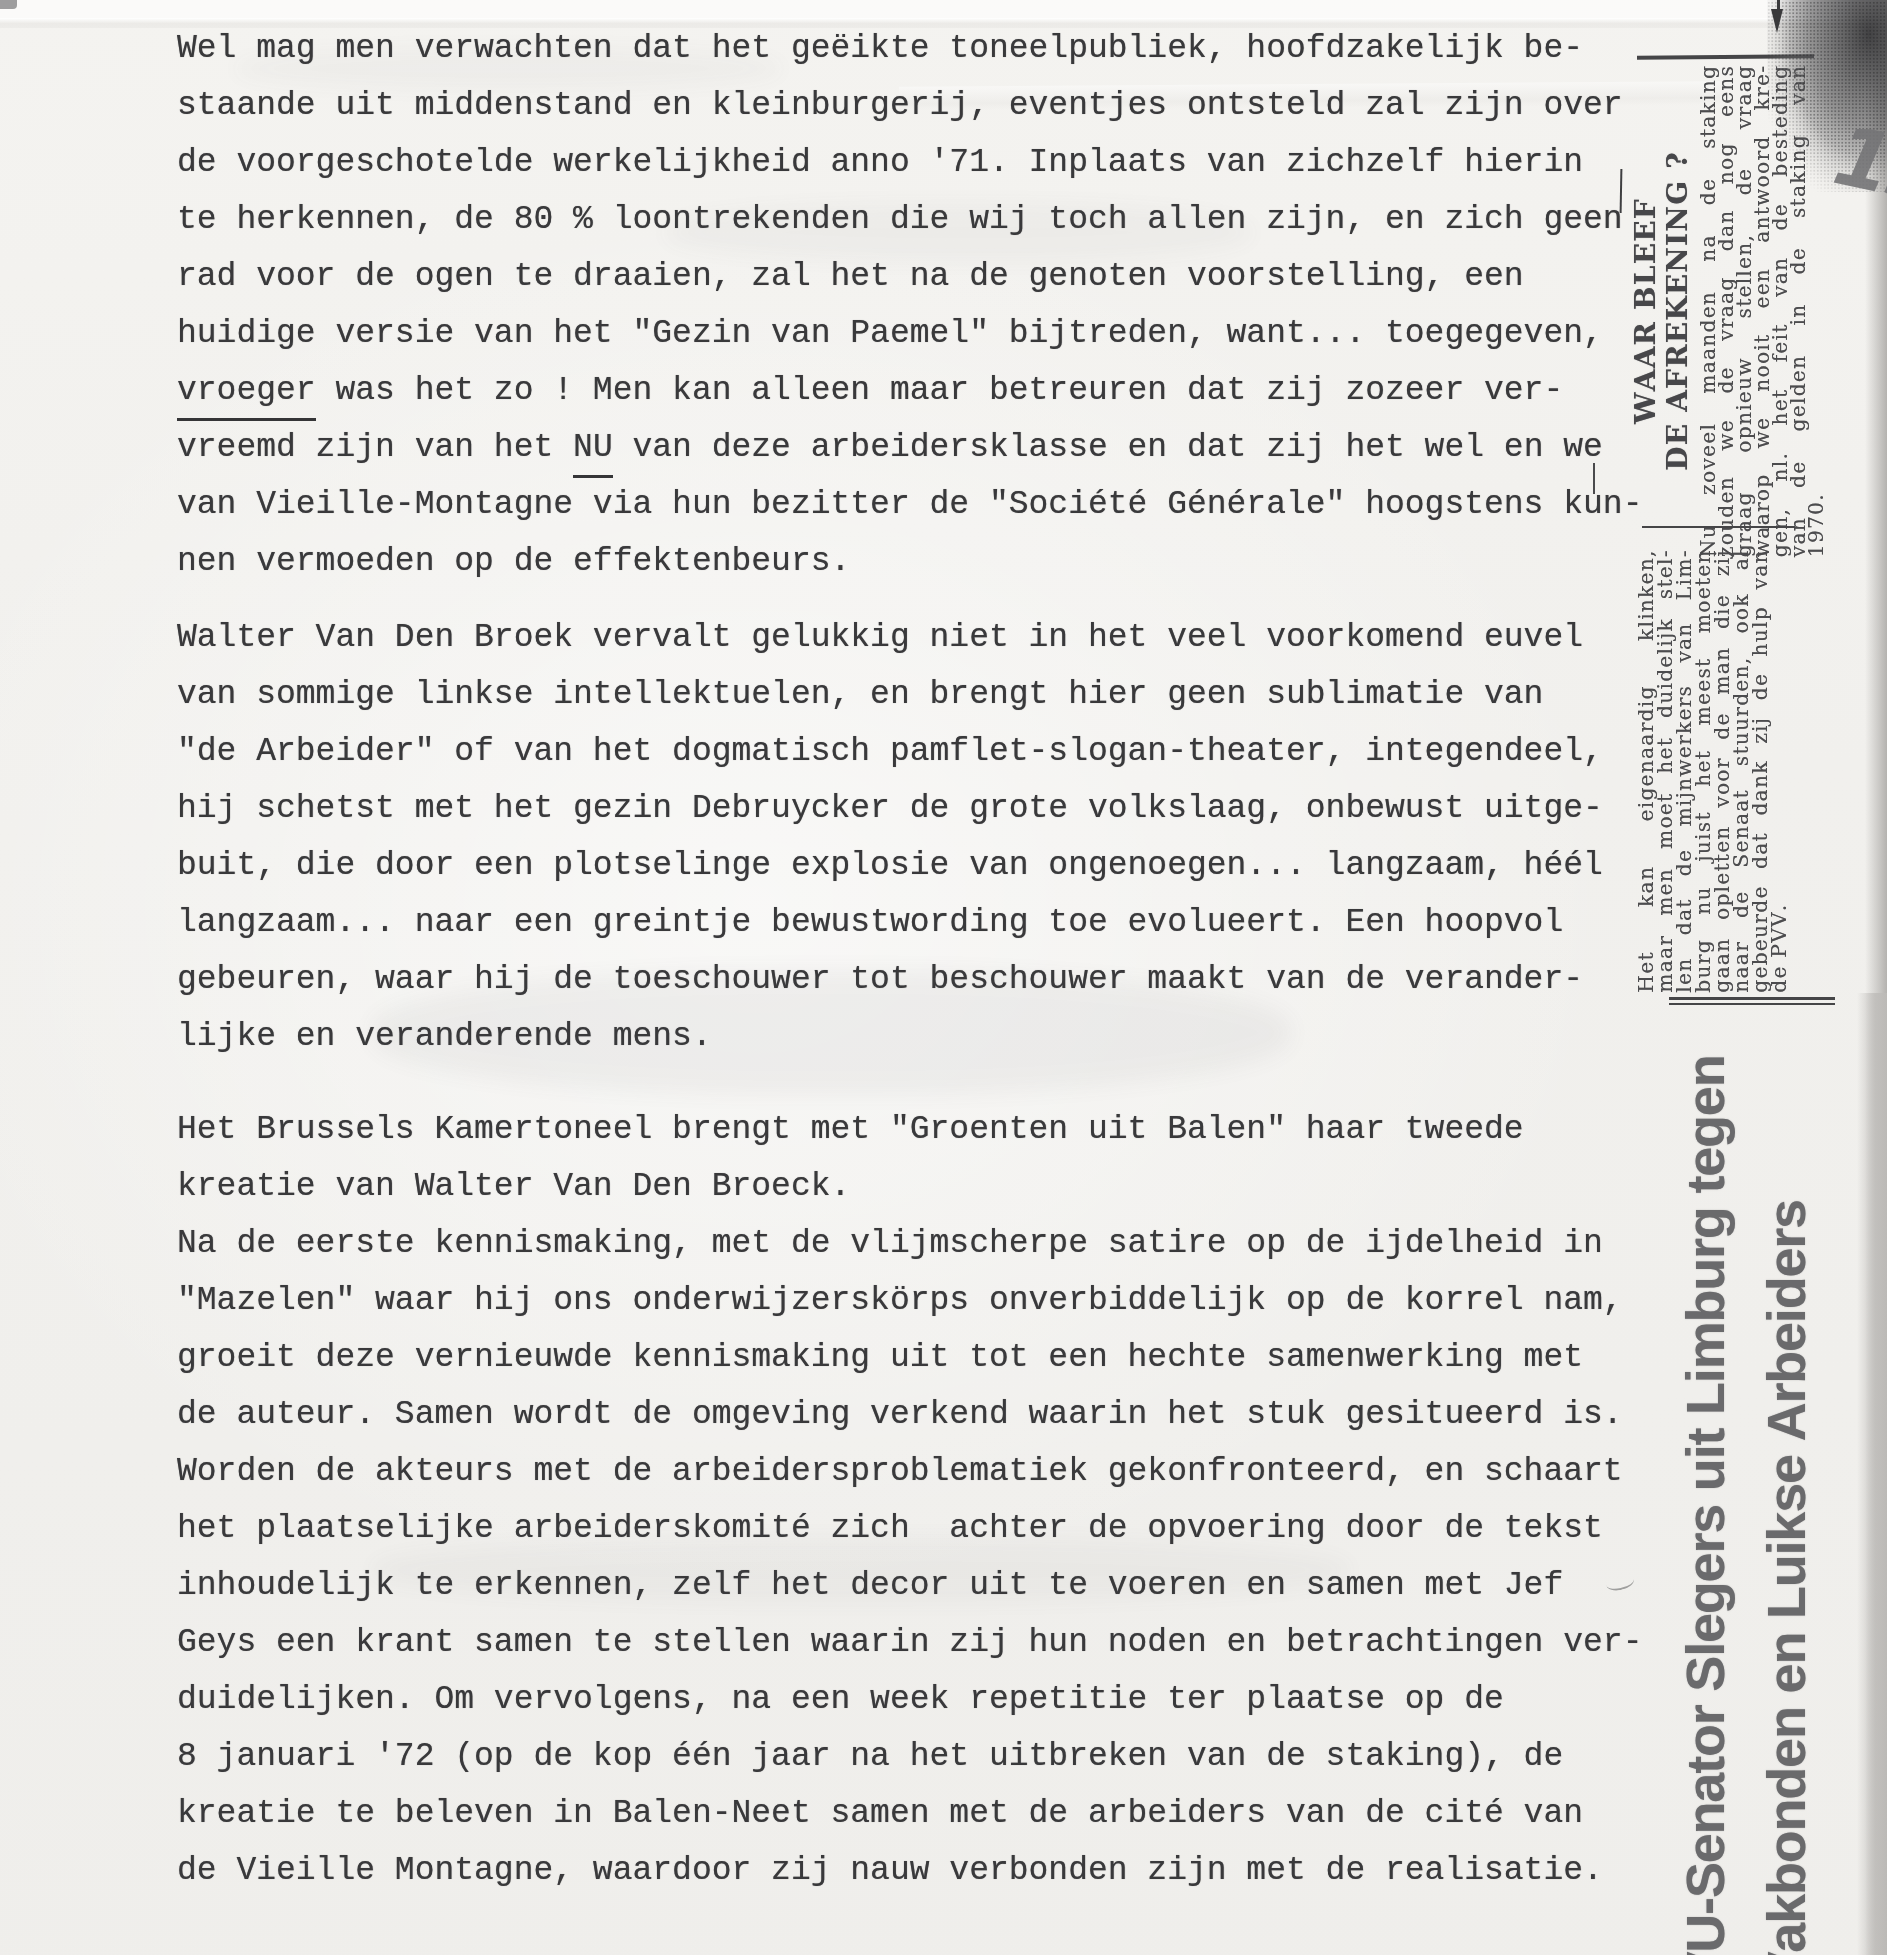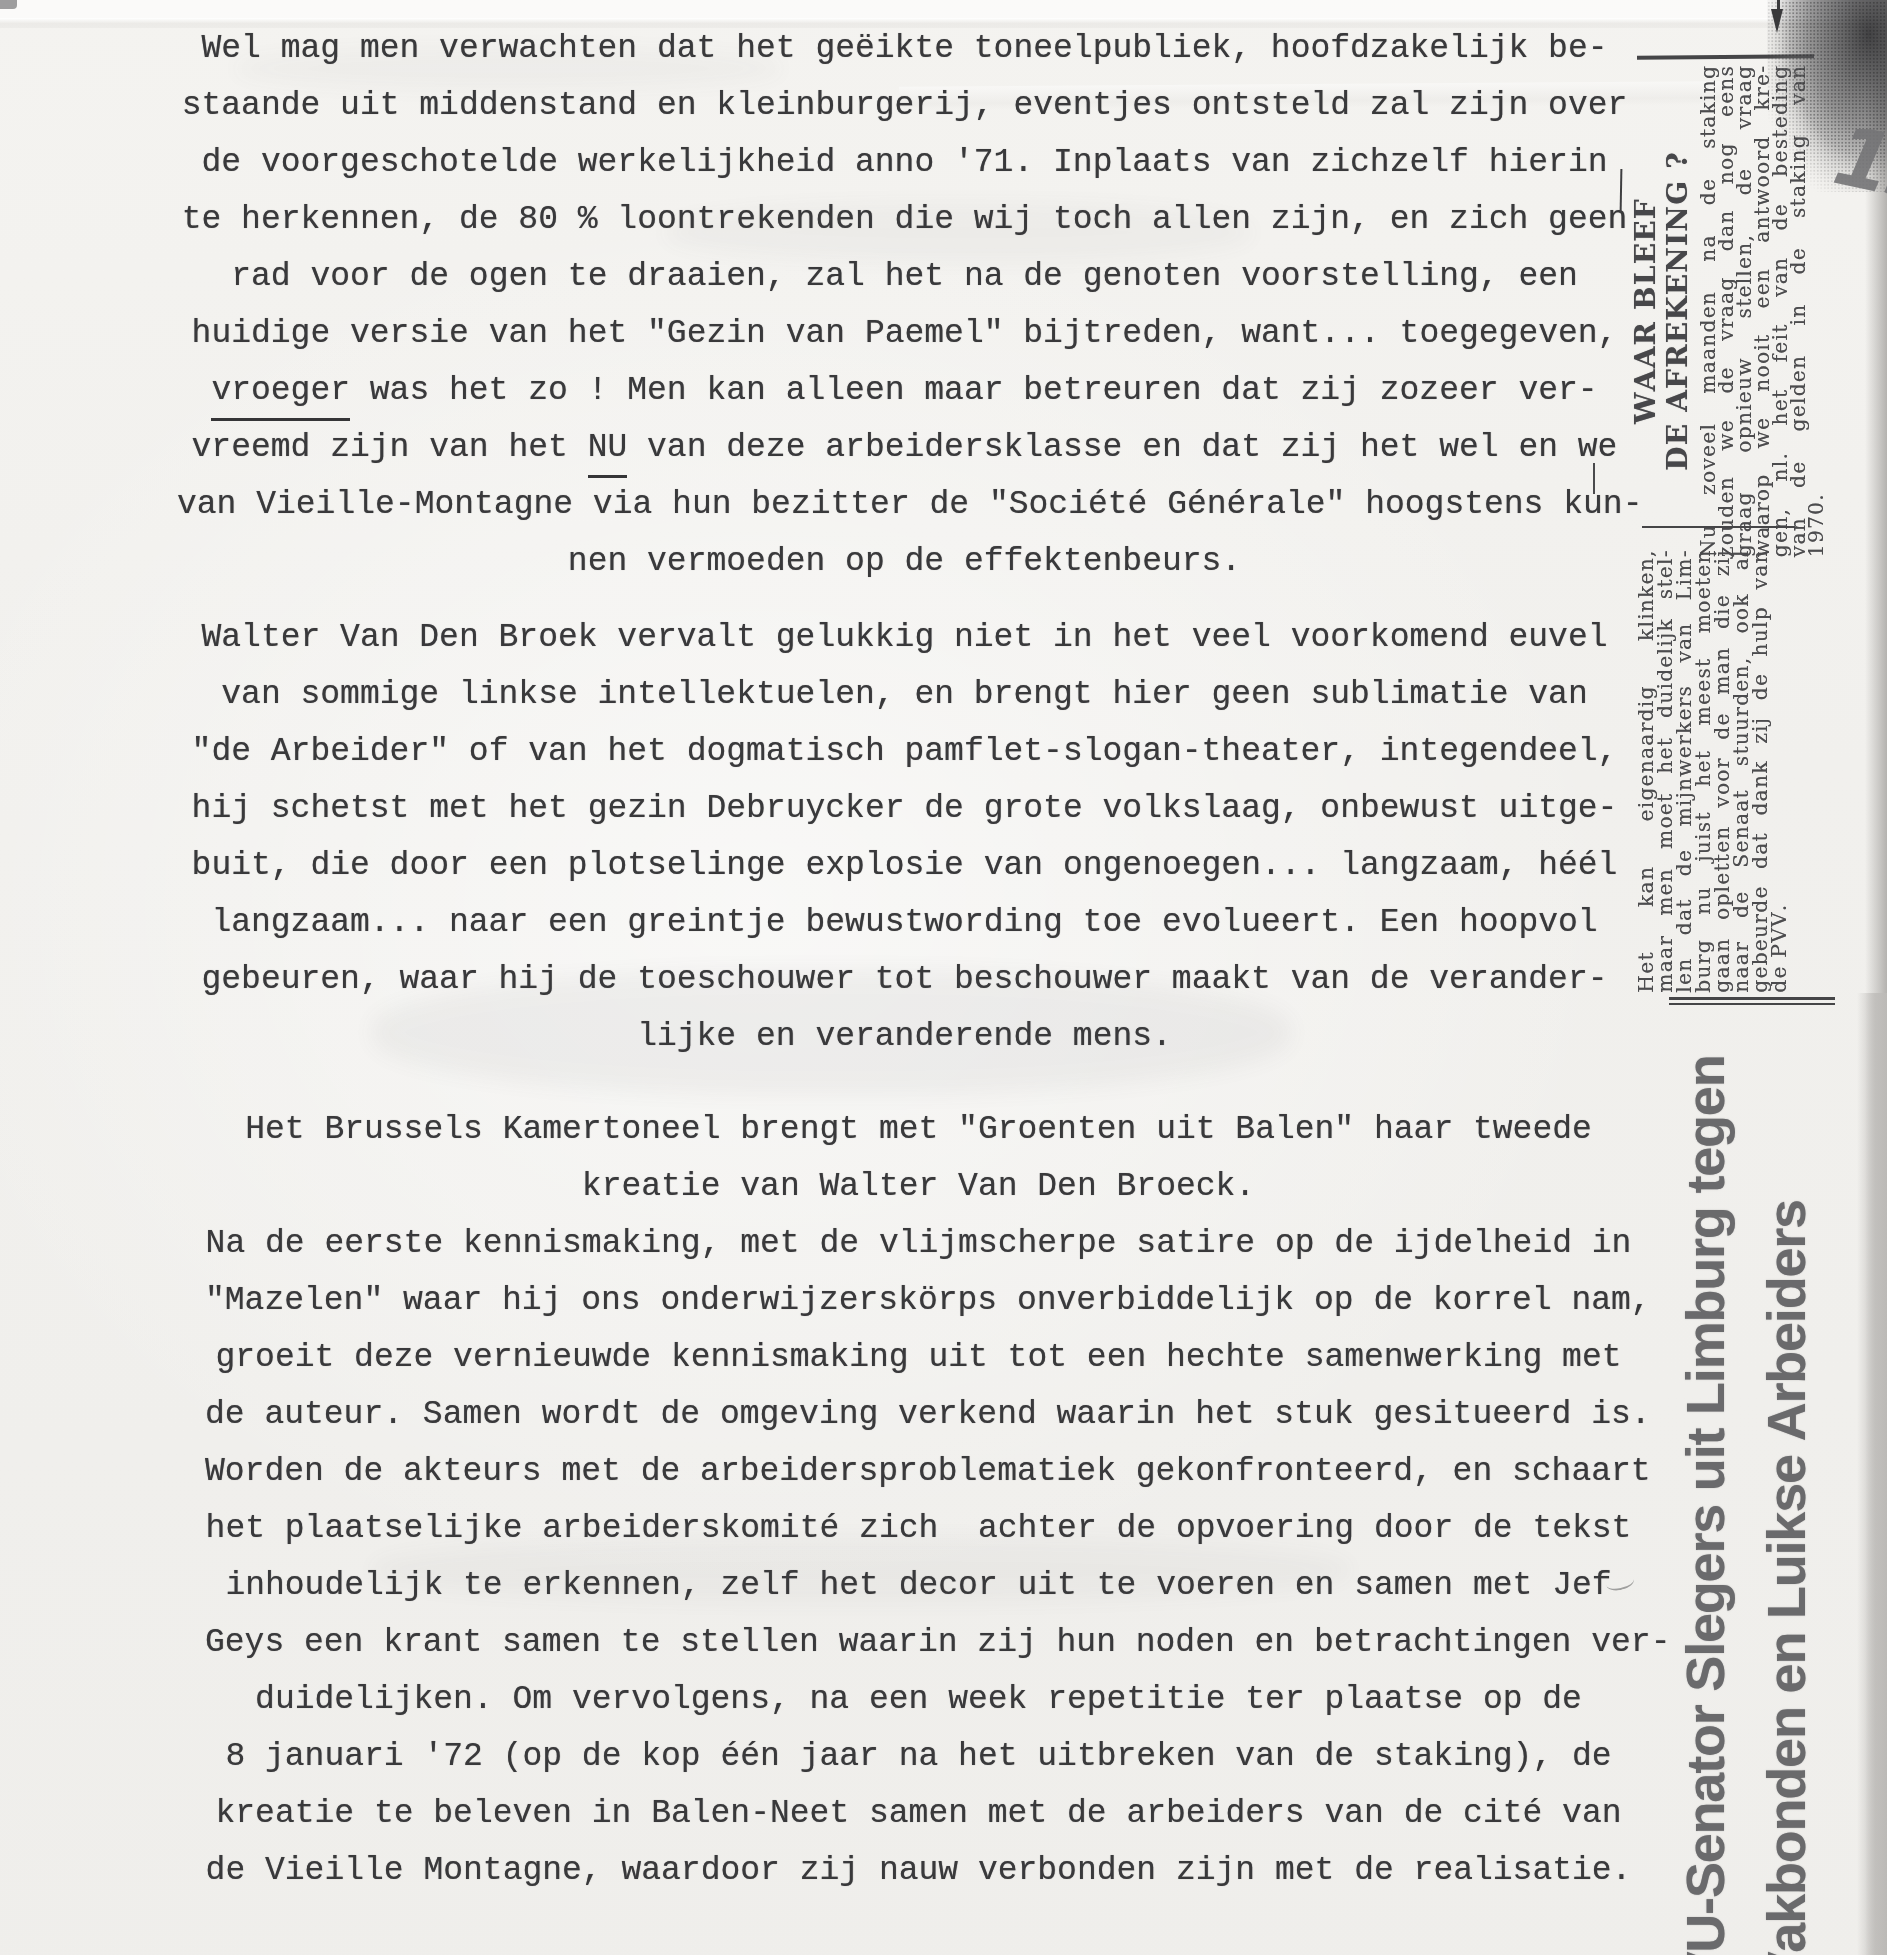--- a/index.html
+++ b/index.html
@@ -26,23 +26,23 @@
           background-size:3.5px 3.5px,100% 100%;
           -webkit-mask-image:radial-gradient(ellipse at 72% 28%, #000 55%, transparent 80%);
           mask-image:radial-gradient(ellipse at 72% 28%, #000 55%, transparent 80%);}
   .corner-mark{position:absolute;left:0;top:0;width:17px;height:9.4px;background:#6b6b6d;opacity:.65;border-radius:0 0 3.9px 0;}
 
   
   .typed{position:absolute;left:177px;top:19.6px;width:1455px;
          font-family:"Liberation Mono","DejaVu Sans Mono",monospace;
          font-size:33px;color:#39393b;white-space:pre;
          text-shadow:0 0 0.8px rgba(52,52,54,.55), 0.4px 0.4px 0 rgba(52,52,54,.12);}
-  .tline{height:57px;line-height:57px;text-align:center;}
+  .tline{height:57px;line-height:57px;}
   .para + .para{margin-top:19px;}
-  .para:nth-child(3){margin-top:36px;margin-left:28px;}
+  .para:nth-child(3){margin-top:36px;}
   .uline{border-bottom:3.5px solid #353537;padding-bottom:9px;}
 
   
   .ghost{position:absolute;background:#59595b;filter:blur(10.2px);border-radius:45%;}
   .g1{left:372px;top:970px;width:919px;height:125px;opacity:.055;}
   .g2{left:665px;top:203px;width:587px;height:59px;opacity:.04;}
   .g3{left:372px;top:1537px;width:978px;height:66px;opacity:.04;}
   .g4{left:235px;top:47px;width:547px;height:43px;opacity:.035;}
 
   

